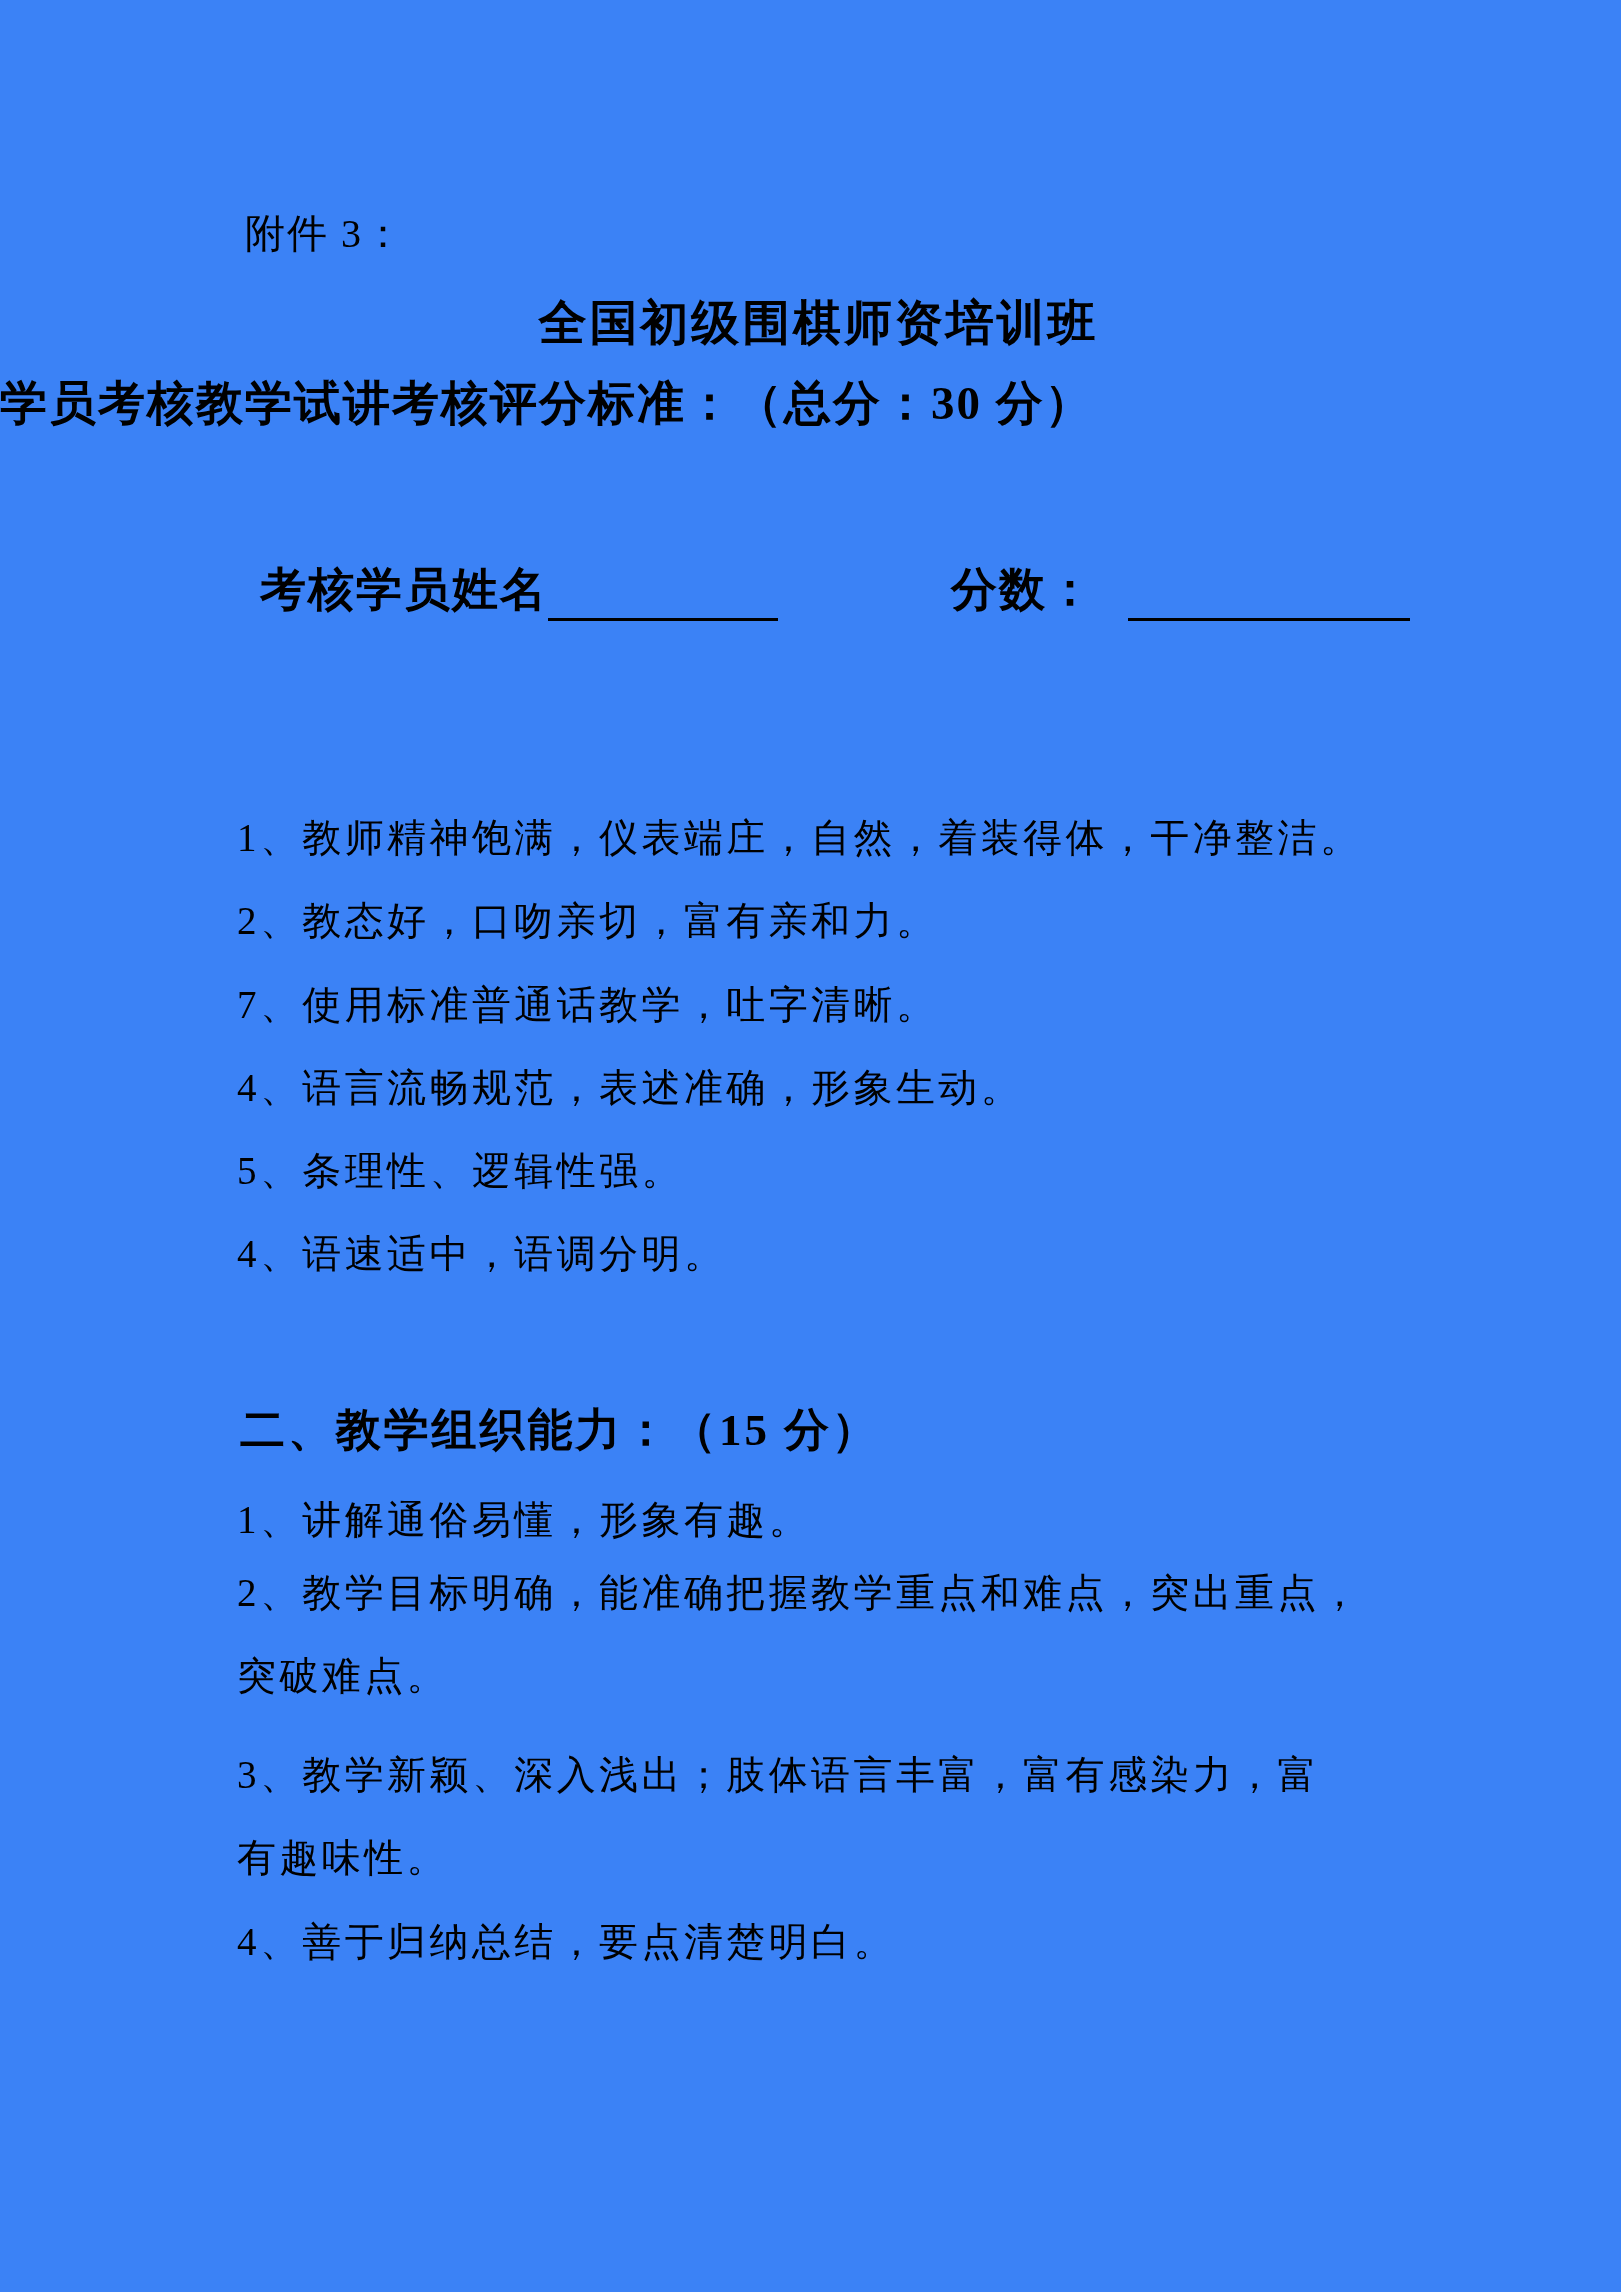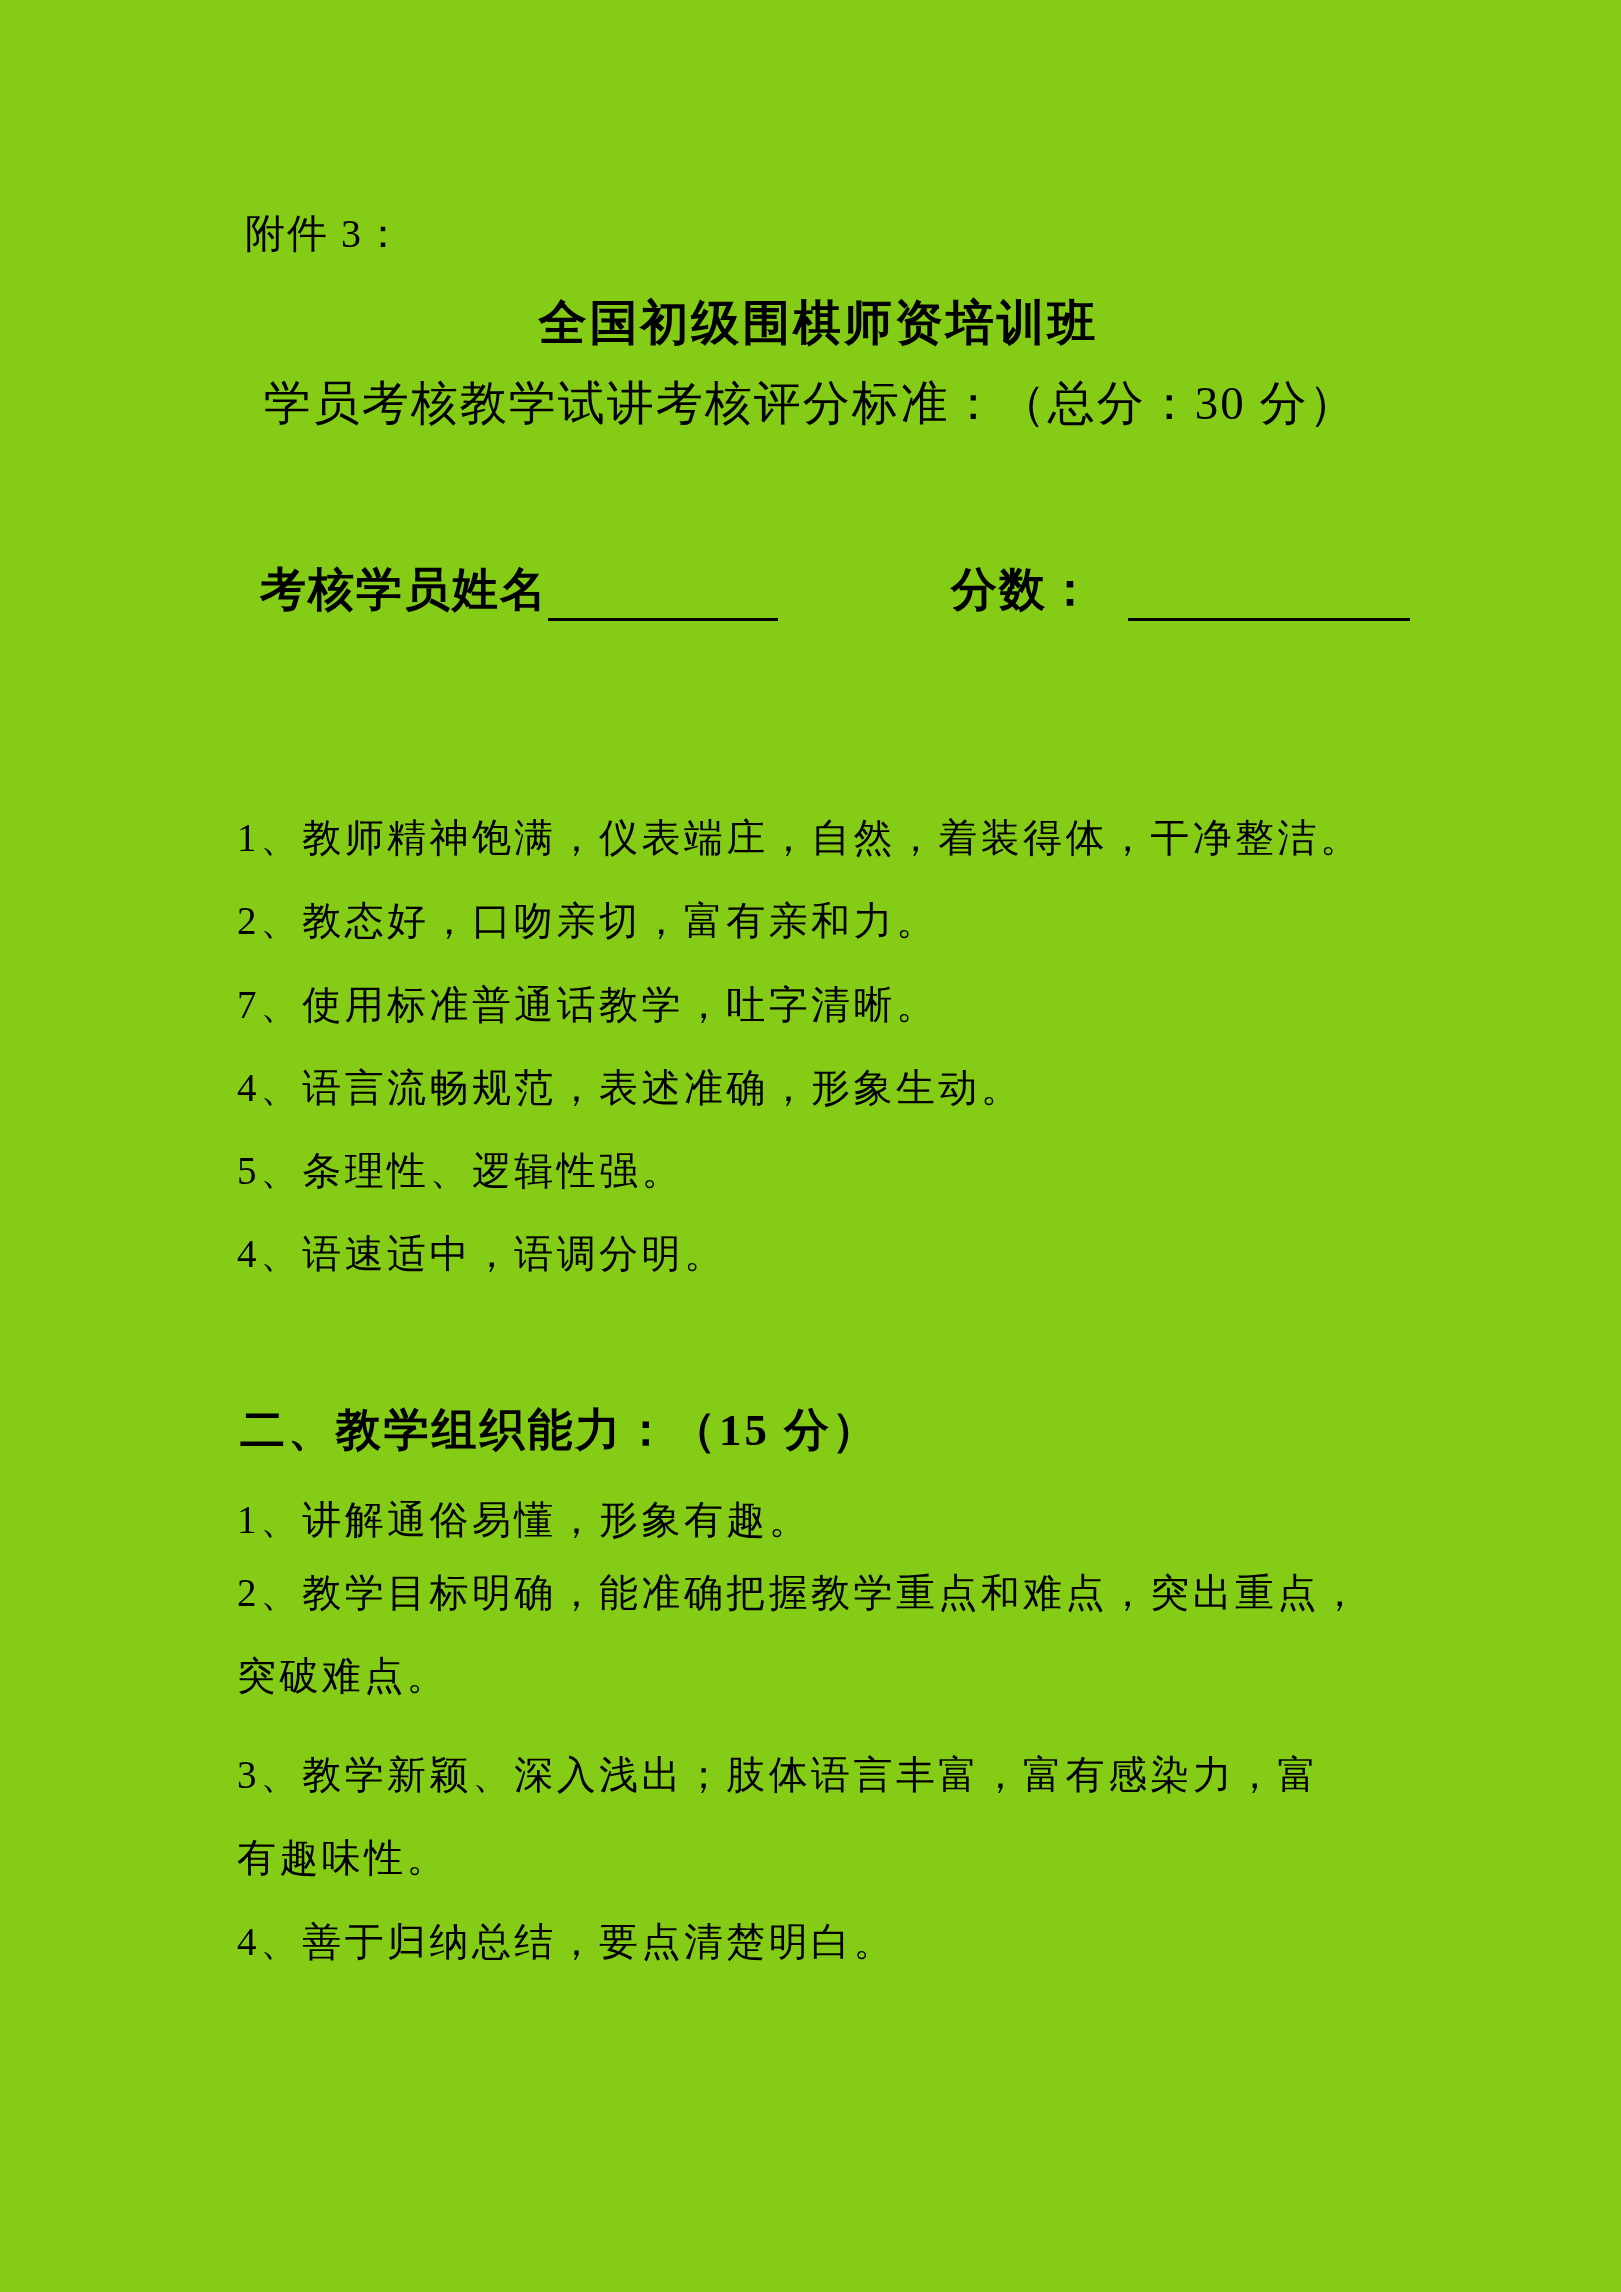--- a/index.html
+++ b/index.html
@@ -5,44 +5,44 @@
   html, body {
     margin: 0;
     padding: 0;
     background: #e8e8e8;
   }
   .page {
     position: relative;
     width: 1621px;
     height: 2293px;
     margin: 0 auto;
-    background: #84cc16;
+    background: #3b82f6;
     font-family: "Liberation Serif", "DejaVu Serif", serif;
     color: #000000;
     overflow: hidden;
   }
   .abs { position: absolute; }
 
   .attachment {
     top: 206px; left: 245px;
     font-size: 40px;
     letter-spacing: 2px;
   }
   .doc-title {
     top: 283px; left: 0; width: 100%;
     text-align: center;
     font-size: 48px;
     font-weight: 700;
     letter-spacing: 2.9px;
   }
   .doc-subtitle {
     top: 372px; left: 0; width: 100%;
-    text-align: center;
+    text-align: left;
     font-size: 47px;
-    font-weight: 400;
+    font-weight: 700;
     letter-spacing: 2px;
   }
 
   .fields-row {
     top: 559px; left: 260px;
     display: flex;
     align-items: flex-end;
     font-size: 46px;
     font-weight: 700;
     letter-spacing: 2px;

